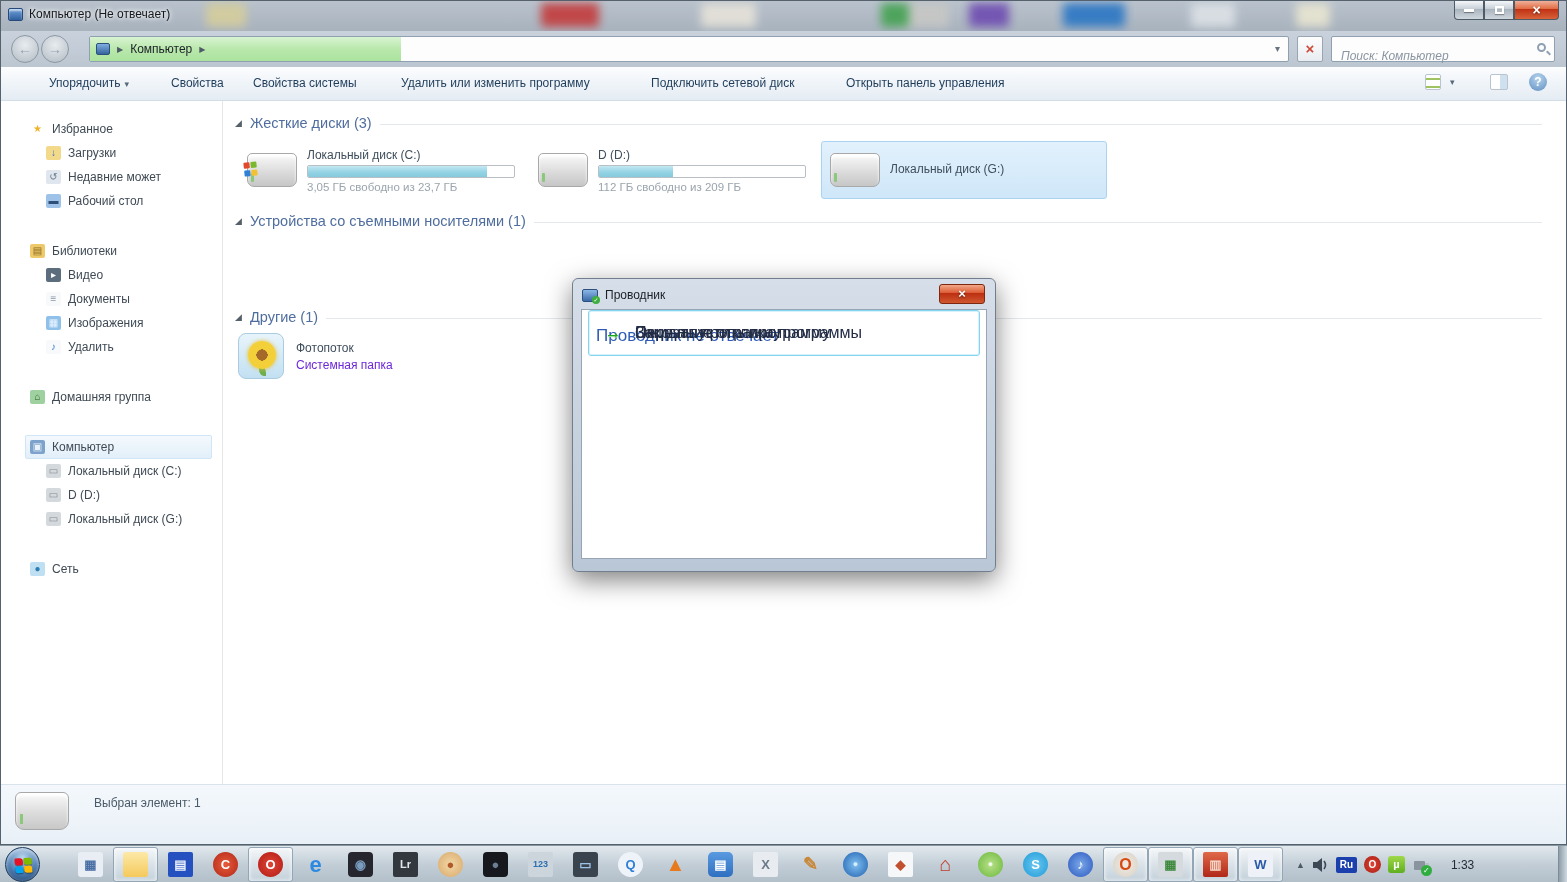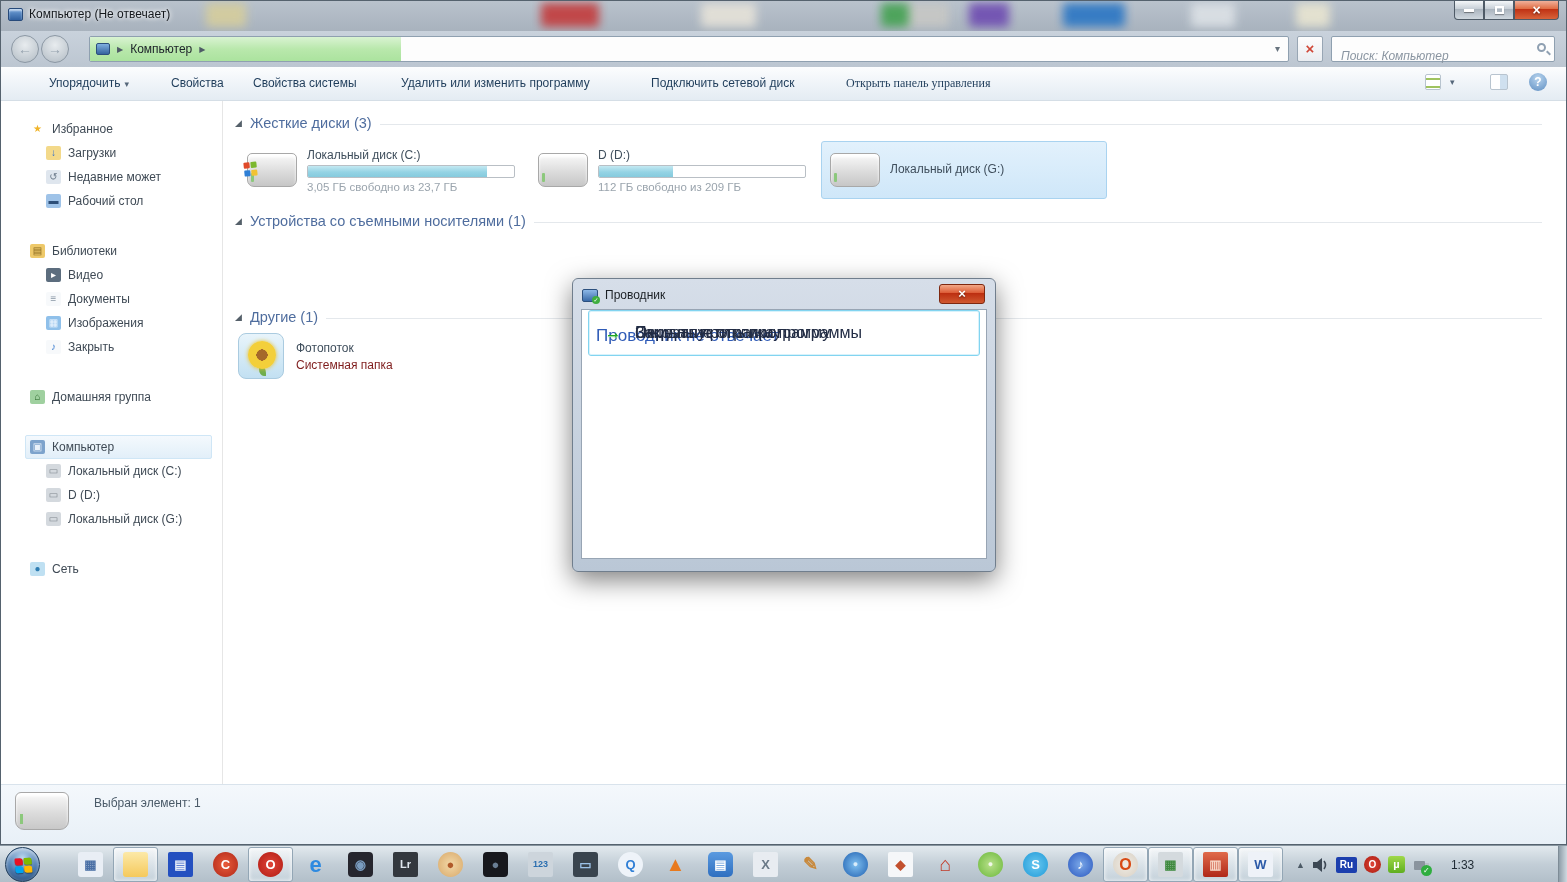--- a/index.html
+++ b/index.html
@@ -113,21 +113,21 @@
     color:#f2f2f2; font-size:8px; font-weight:bold; text-align:center; line-height:13px; border-radius:2px; }
   .dvd-slot { position:absolute; left:5px; bottom:6px; right:5px; height:3px; background:#a0a0a0; border-radius:1px; }
   .media-label { font-size:12px; color:#3f4e5c; }
   .photo-ico { position:relative; width:46px; height:46px; border-radius:8px;
     background:linear-gradient(#e8f4fb,#c2e0f2); border:1px solid #aacbe0; }
   .sunflower { position:absolute; left:9px; top:7px; width:28px; height:28px; border-radius:50%;
     background:radial-gradient(circle,#a5692a 0 28%,#f3cf3a 29% 100%); box-shadow:0 0 4px #e8c030; }
   .sun-leaf { position:absolute; left:20px; bottom:2px; width:7px; height:10px; background:#6fae4e;
     border-radius:0 70% 0 70%; }
   .photo-label .l1 { font-size:12px; color:#3f4e5c; }
-  .photo-label .l2 { font-size:12px; color:#7f1d1d; margin-top:3px; }
+  .photo-label .l2 { font-size:12px; color:#6d28d9; margin-top:3px; }
 
   
   .statusbar { position:absolute; left:0; bottom:0; right:0; height:60px;
     background:linear-gradient(#f4f8fc,#e8f0f7); border-top:1px solid #d9e3ec; }
   .status-ico { position:absolute; left:14px; top:7px; width:54px; height:38px;
     background:linear-gradient(#fafafa,#dcdcdc 55%,#c8c8c8); border:1px solid #a8a8a8;
     border-radius:6px 6px 9px 9px; box-shadow:inset 0 3px 3px #fff; }
   .status-ico i { position:absolute; left:4px; bottom:5px; width:3px; height:10px; background:#8cc87c; }
   .status-text { position:absolute; left:93px; top:11px; font-size:12px; color:#4a5a68; }
 
@@ -260,21 +260,21 @@
         </div>
         <div class="tbar-item" style="left: 252px;">
           <span>Свойства системы</span><span class="tbar-caret"></span>
         </div>
         <div class="tbar-item" style="left: 400px;">
           <span>Удалить или изменить программу</span><span class="tbar-caret"></span>
         </div>
         <div class="tbar-item" style="left: 650px;">
           <span>Подключить сетевой диск</span><span class="tbar-caret"></span>
         </div>
-        <div class="tbar-item" style="left: 845px; font-family: Liberation Serif, serif;">
+        <div class="tbar-item" style="left: 845px;">
           <span>Открыть панель управления</span><span class="tbar-caret"></span>
         </div>
       </div>
 
     <div class="sidebar">
 
     <div class="side-item" style="margin-left: 24px; margin-top: 0px;">
           <span class="side-icon" style="background: transparent; color: rgb(240, 180, 41);">★</span>
           <span class="side-label">Избранное</span>
         </div>
@@ -301,21 +301,21 @@
         <div class="side-item" style="margin-left: 40px;">
           <span class="side-icon" style="background: rgb(247, 249, 251); color: rgb(138, 151, 165);">≡</span>
           <span class="side-label">Документы</span>
         </div>
         <div class="side-item" style="margin-left: 40px;">
           <span class="side-icon" style="background: rgb(143, 192, 234); color: rgb(238, 246, 255);">▦</span>
           <span class="side-label">Изображения</span>
         </div>
         <div class="side-item" style="margin-left: 40px;">
           <span class="side-icon" style="background: rgb(247, 249, 251); color: rgb(63, 127, 208);">♪</span>
-          <span class="side-label">Закрыть</span>
+          <span class="side-label">Удалить</span>
         </div>
         <div class="side-item" style="margin-left: 24px; margin-top: 26px;">
           <span class="side-icon" style="background: rgb(159, 208, 159); color: rgb(31, 94, 31);">⌂</span>
           <span class="side-label">Домашняя группа</span>
         </div>
         <div class="side-item sel" style="margin-left: 24px; margin-top: 26px;">
           <span class="side-icon" style="background: rgb(125, 163, 204); color: rgb(234, 242, 250);">▣</span>
           <span class="side-label">Компьютер</span>
         </div>
         <div class="side-item" style="margin-left: 40px;">

